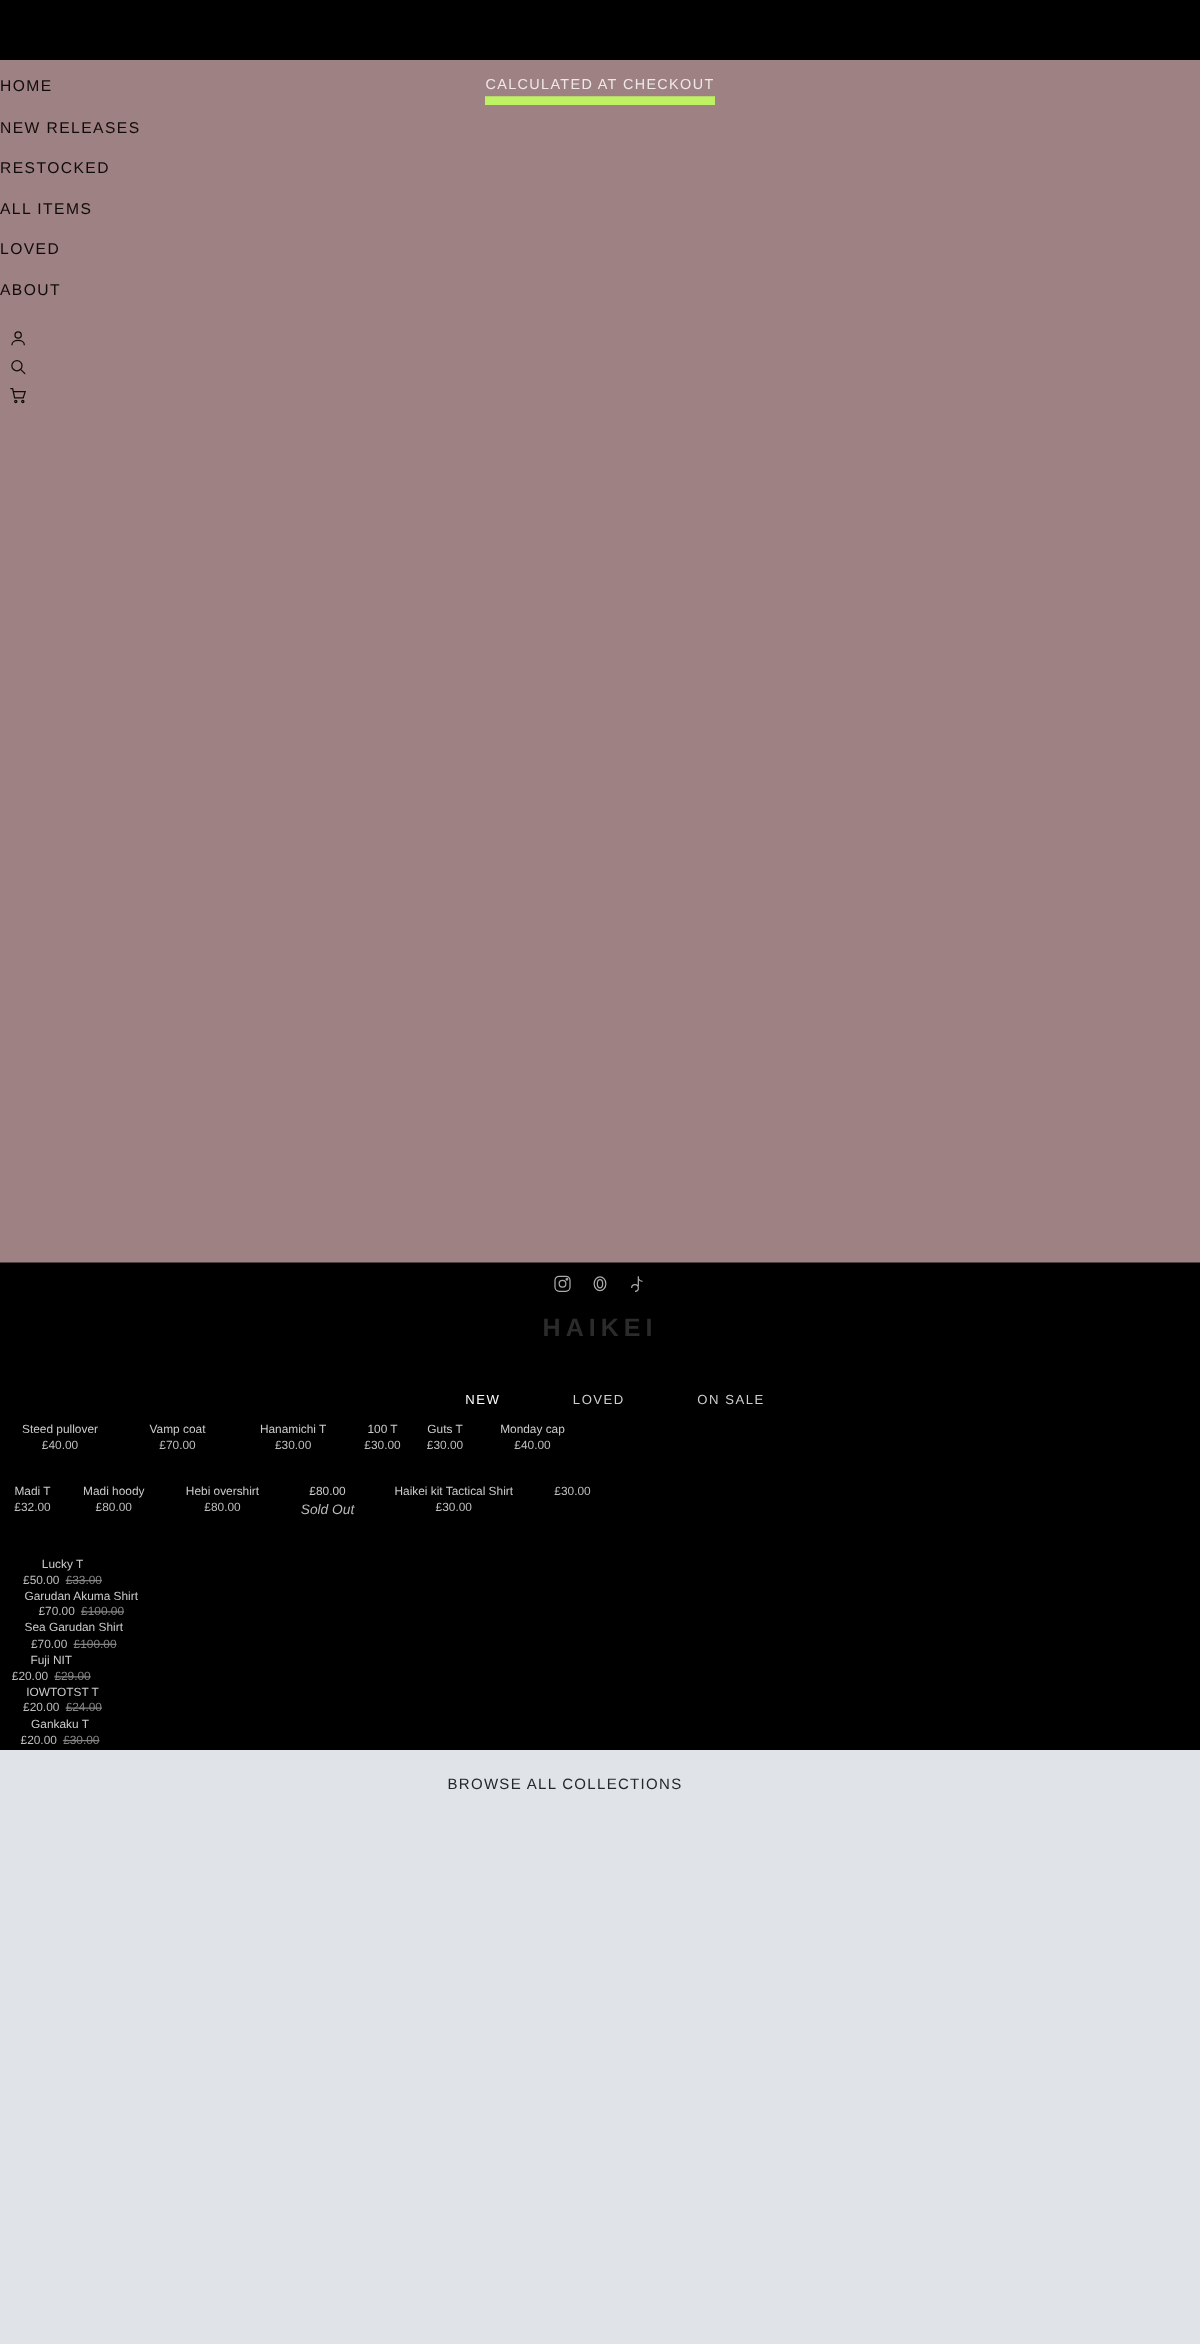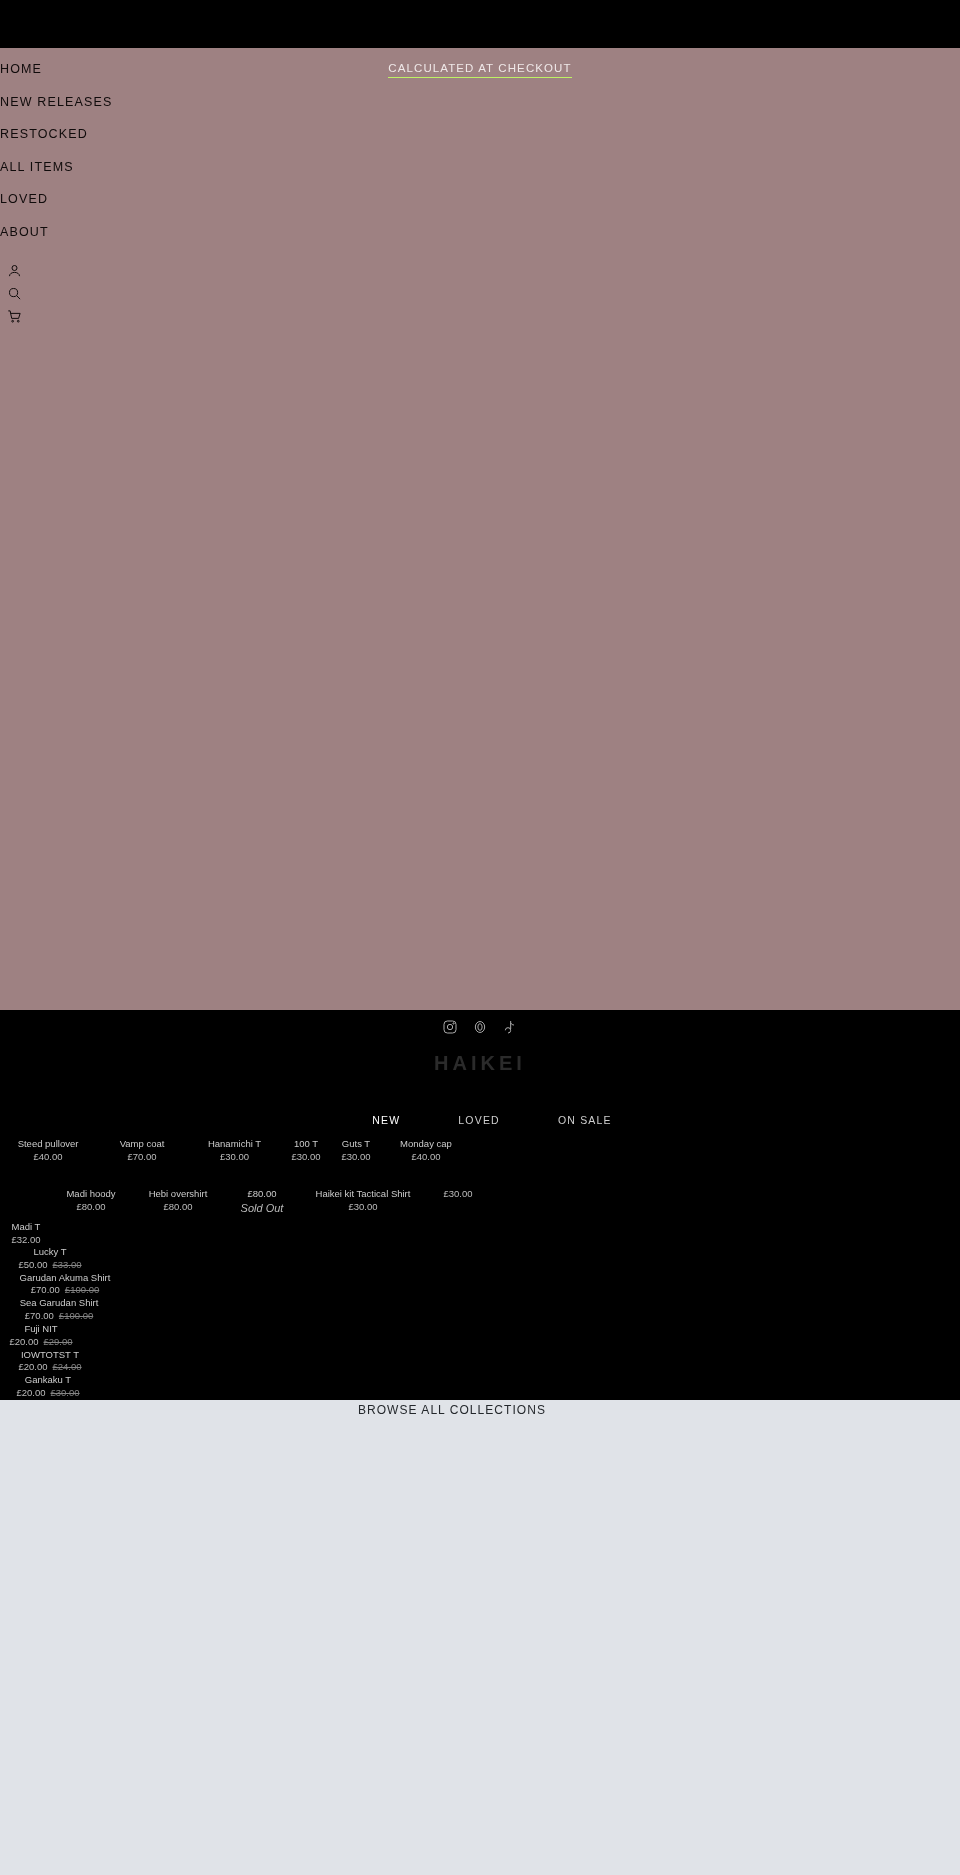--- a/index.html
+++ b/index.html
@@ -49,21 +49,21 @@
   .shipping-note{
     position:absolute;
     top:10px; left:330px;
     width:300px;
     text-align:center;
   }
   .shipping-note span{
     color:#efe8e8;
     font-size:11.5px;
     letter-spacing:1.1px;
-    border-bottom:1px solid #bef264;
+    border-bottom:7px solid #bef264;
     padding-bottom:3px;
     display:inline-block;
   }
 
   
   .dark-section{
     position:absolute; top:1010px; left:0; width:960px; height:490px;
     background:#000;
     color:#d8d8d8;
     padding-left:44px;
@@ -128,21 +128,21 @@
   }
   .p-price .was{ text-decoration:line-through; opacity:.7; margin-left:5px; }
   .p-sold{ font-style:italic; color:#b9b9b9; font-size:11px; }
 
   
   .light-section{
     position:absolute; top:1400px; left:0; width:960px; height:475px;
     background:#e0e3e8;
   }
   .browse-btn{
-    position:absolute; top:0; left:0; width:904px;
+    position:absolute; top:18px; left:0; width:904px;
     text-align:center;
     padding-top:0;
   }
   .browse-btn button{
     background:none; border:none; font-family:inherit;
     font-size:12px; letter-spacing:1.05px; color:#24282c;
     cursor:pointer; padding:0;
   }
 </style>
 </head>
@@ -245,21 +245,21 @@
         <span class="p-price">£30.00</span>
       </div>
       <div class="product-card" style="width:90px;">
         <span class="p-title">Monday cap</span>
         <span class="p-price">£40.00</span>
       </div>
     </div>
 
 
     <div class="product-row" style="height:40px;">
-      <div class="product-card" style="width:52px;margin-top:33px;">
+      <div class="product-card" style="width:52px;">
         <span class="p-title">Madi T</span>
         <span class="p-price">£32.00</span>
       </div>
       <div class="product-card" style="width:78px;">
         <span class="p-title">Madi hoody</span>
         <span class="p-price">£80.00</span>
       </div>
       <div class="product-card" style="width:96px;">
         <span class="p-title">Hebi overshirt</span>
         <span class="p-price">£80.00</span>

